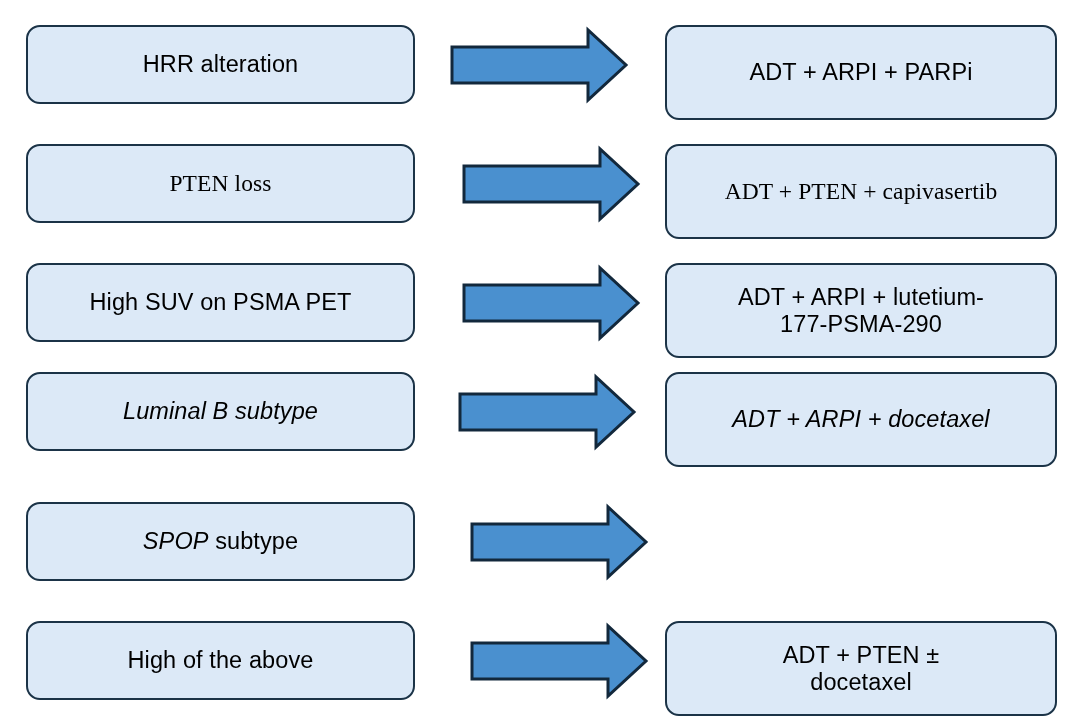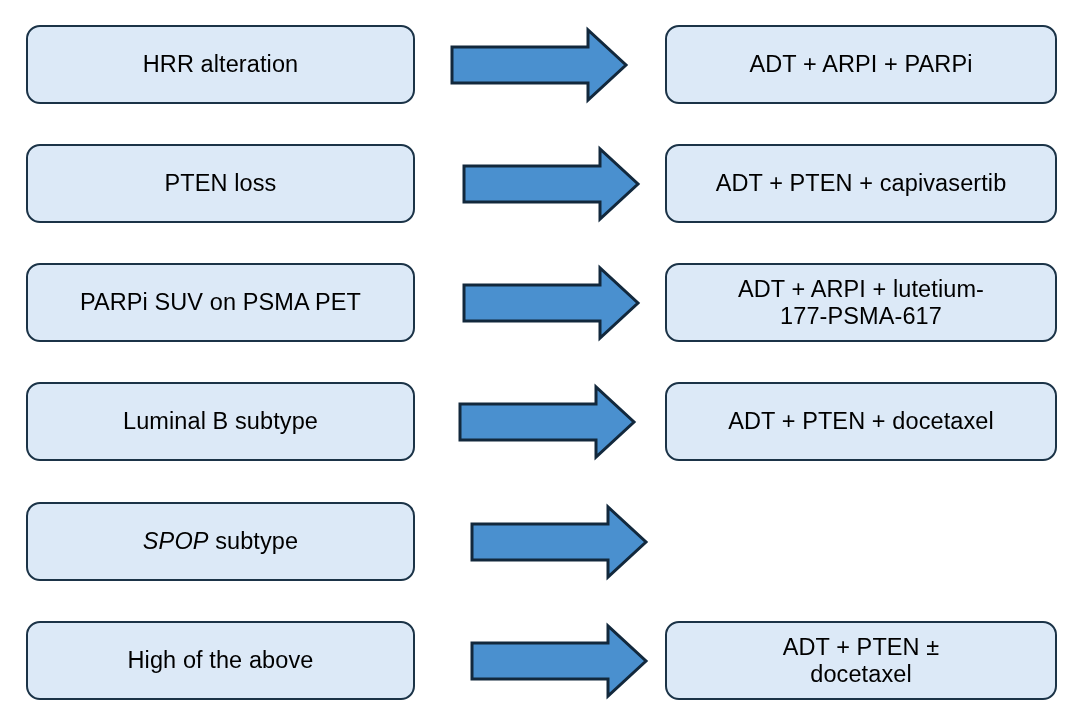--- a/index.html
+++ b/index.html
@@ -43,21 +43,21 @@
   }
   .node-left {
     left: 26px;
     width: 389px;
     height: 79px;
     top: 0;
   }
   .node-right {
     left: 665px;
     width: 392px;
-    height: 79px;
+    height: 95px;
     top: 0;
   }
   .node .label {
     display: block;
     white-space: pre-line;
   }
   .arrow {
     position: absolute;
     top: 0;
     height: 80px;
@@ -79,60 +79,60 @@
     <div class="arrow" style="left:450px; width:180px;">
       <svg width="180" height="80" viewBox="0 0 180 80">
         <path d="M2,22 L138,22 L138,5 L176,40 L138,75 L138,58 L2,58 Z" fill="#4a90cf" stroke="#12283c" stroke-width="3" stroke-linejoin="miter"></path>
       </svg>
     </div>
     <div class="node node-right">
       <span class="label">ADT + ARPI + PARPi</span>
     </div>
   </div>
 
-  <div class="row" style="top:144px;">
+  <div class="row" style="top:144px;font-family:Liberation Serif, serif;">
     <div class="node node-left">
       <span class="label">PTEN loss</span>
     </div>
     <div class="arrow" style="left:462px; width:180px;">
       <svg width="180" height="80" viewBox="0 0 180 80">
         <path d="M2,22 L138,22 L138,5 L176,40 L138,75 L138,58 L2,58 Z" fill="#4a90cf" stroke="#12283c" stroke-width="3" stroke-linejoin="miter"></path>
       </svg>
     </div>
     <div class="node node-right">
       <span class="label">ADT + PTEN + capivasertib</span>
     </div>
   </div>
 
   <div class="row" style="top:263px;">
     <div class="node node-left">
-      <span class="label">PARPi SUV on PSMA PET</span>
+      <span class="label">High SUV on PSMA PET</span>
     </div>
     <div class="arrow" style="left:462px; width:180px;">
       <svg width="180" height="80" viewBox="0 0 180 80">
         <path d="M2,22 L138,22 L138,5 L176,40 L138,75 L138,58 L2,58 Z" fill="#4a90cf" stroke="#12283c" stroke-width="3" stroke-linejoin="miter"></path>
       </svg>
     </div>
     <div class="node node-right">
       <span class="label">ADT + ARPI + lutetium-
-177-PSMA-617</span>
+177-PSMA-290</span>
     </div>
   </div>
 
-  <div class="row" style="top:382px;">
+  <div class="row" style="top:372px;font-style:italic;">
     <div class="node node-left">
       <span class="label">Luminal B subtype</span>
     </div>
     <div class="arrow" style="left:458px; width:180px;">
       <svg width="180" height="80" viewBox="0 0 180 80">
         <path d="M2,22 L138,22 L138,5 L176,40 L138,75 L138,58 L2,58 Z" fill="#4a90cf" stroke="#12283c" stroke-width="3" stroke-linejoin="miter"></path>
       </svg>
     </div>
     <div class="node node-right">
-      <span class="label">ADT + PTEN + docetaxel</span>
+      <span class="label">ADT + ARPI + docetaxel</span>
     </div>
   </div>
 
   <div class="row" style="top:502px;">
     <div class="node node-left">
       <span class="label"><i>SPOP</i><span> subtype</span></span>
     </div>
     <div class="arrow" style="left:470px; width:180px;">
       <svg width="180" height="80" viewBox="0 0 180 80">
         <path d="M2,22 L138,22 L138,5 L176,40 L138,75 L138,58 L2,58 Z" fill="#4a90cf" stroke="#12283c" stroke-width="3" stroke-linejoin="miter"></path>

